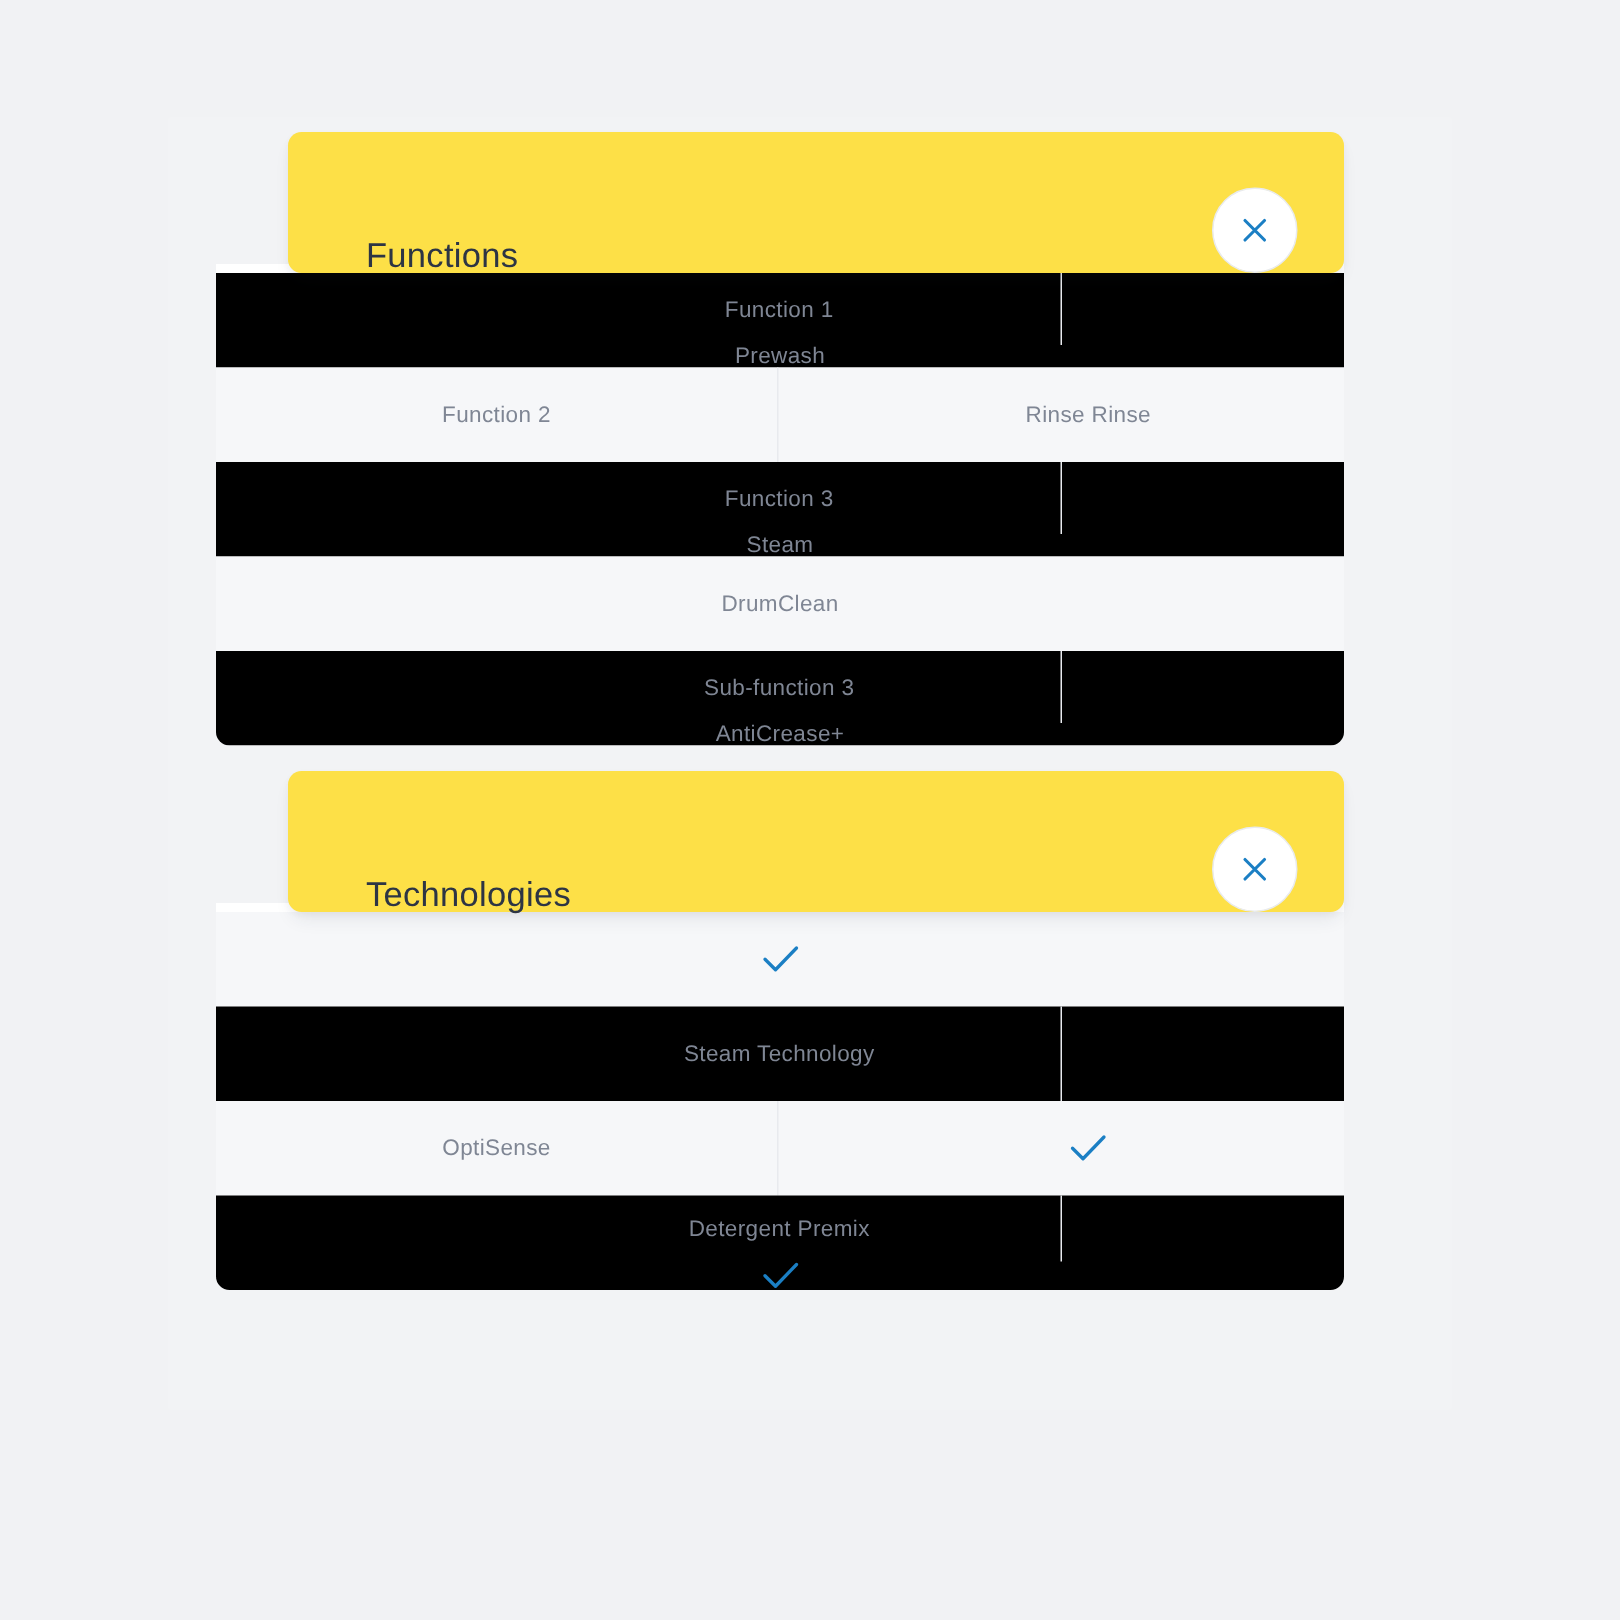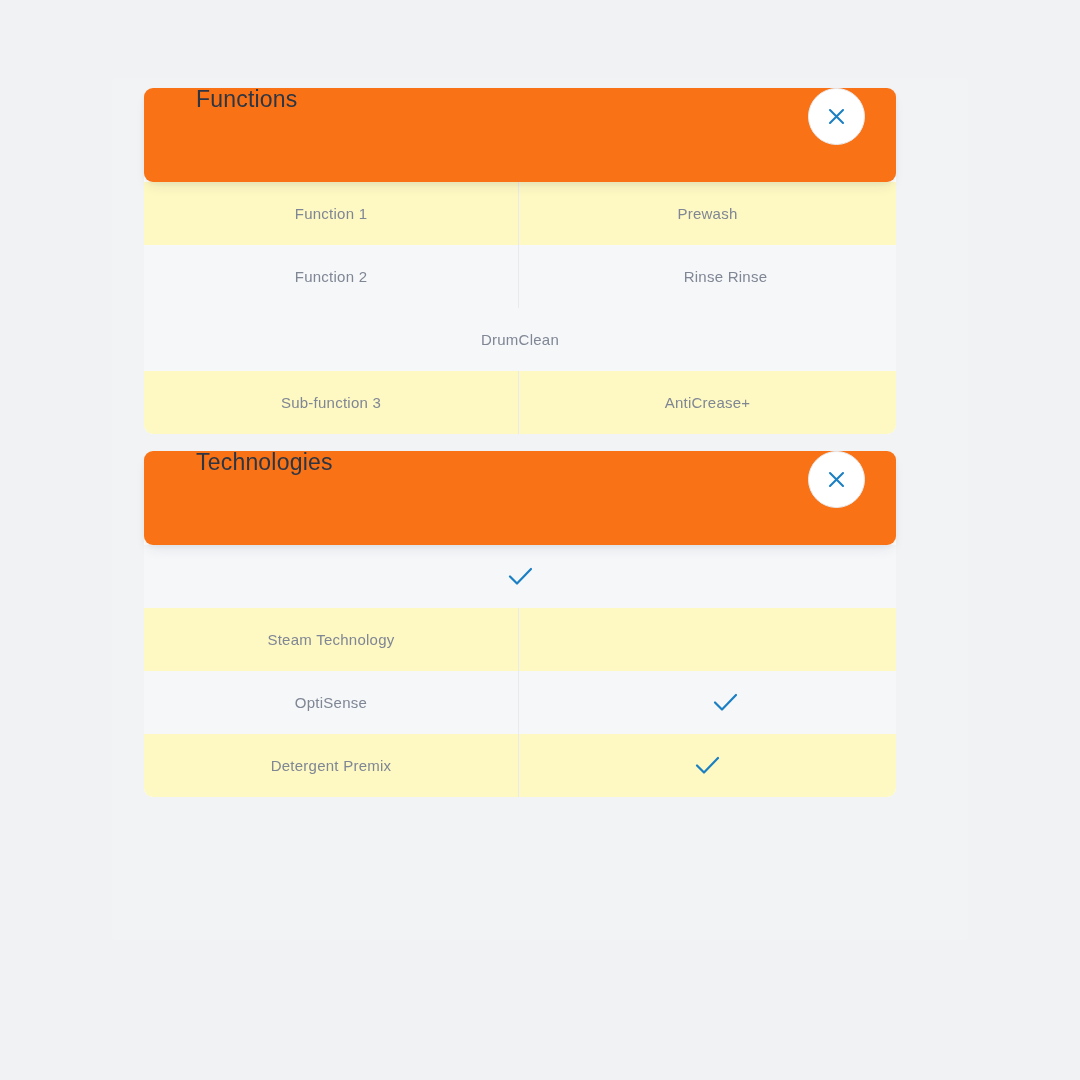--- a/index.html
+++ b/index.html
@@ -45,28 +45,29 @@
   }
   .section + .section {
     margin-top: 17px;
   }
 
   .card-header {
     position: relative;
     z-index: 3;
     box-sizing: border-box;
     height: 94px;
-    background: #f97316;
+    background: #fde047;
     border-radius: 9px;
     box-shadow: 0 7px 13px -4px rgba(40, 50, 70, 0.10),
                 0 2px 5px rgba(40, 50, 70, 0.045);
     display: flex;
-    align-items: flex-start;
+    align-items: flex-end;
     justify-content: space-between;
     padding: 0 31px 0 52px;
+    margin-left: 48px;
   }
 
   .card-title {
     font-size: 23px;
     font-weight: 400;
     letter-spacing: 0.2px;
     color: #2d3544;
     line-height: 1;
   }
 
@@ -98,21 +99,21 @@
     background: #ffffff;
   }
 
   .row {
     position: relative;
     display: flex;
     height: 63px;
     align-items: center;
   }
   .row.alt { background: #f6f7f9; gap: 36px; }
-  .row.plain { background: #fef9c3; }
+  .row.plain { background: #000000; flex-direction: column; }
 
   .cell {
     display: flex;
     align-items: center;
     justify-content: center;
     height: 100%;
     box-sizing: border-box;
   }
   .cell-label {
     width: 375px;
@@ -161,20 +162,28 @@
           </div>
         </div>
         <div class="row alt">
           <div class="cell cell-label">
             <span class="cell-text">Function 2</span>
           </div>
           <div class="cell cell-value">
             <span class="cell-text">Rinse Rinse</span>
           </div>
         </div>
+        <div class="row plain">
+          <div class="cell cell-label">
+            <span class="cell-text">Function 3</span>
+          </div>
+          <div class="cell cell-value">
+            <span class="cell-text">Steam</span>
+          </div>
+        </div>
         <div class="row alt">
           <div class="cell cell-value">
             <span class="cell-text">DrumClean</span>
           </div>
         </div>
         <div class="row plain">
           <div class="cell cell-label">
             <span class="cell-text">Sub-function 3</span>
           </div>
           <div class="cell cell-value">

